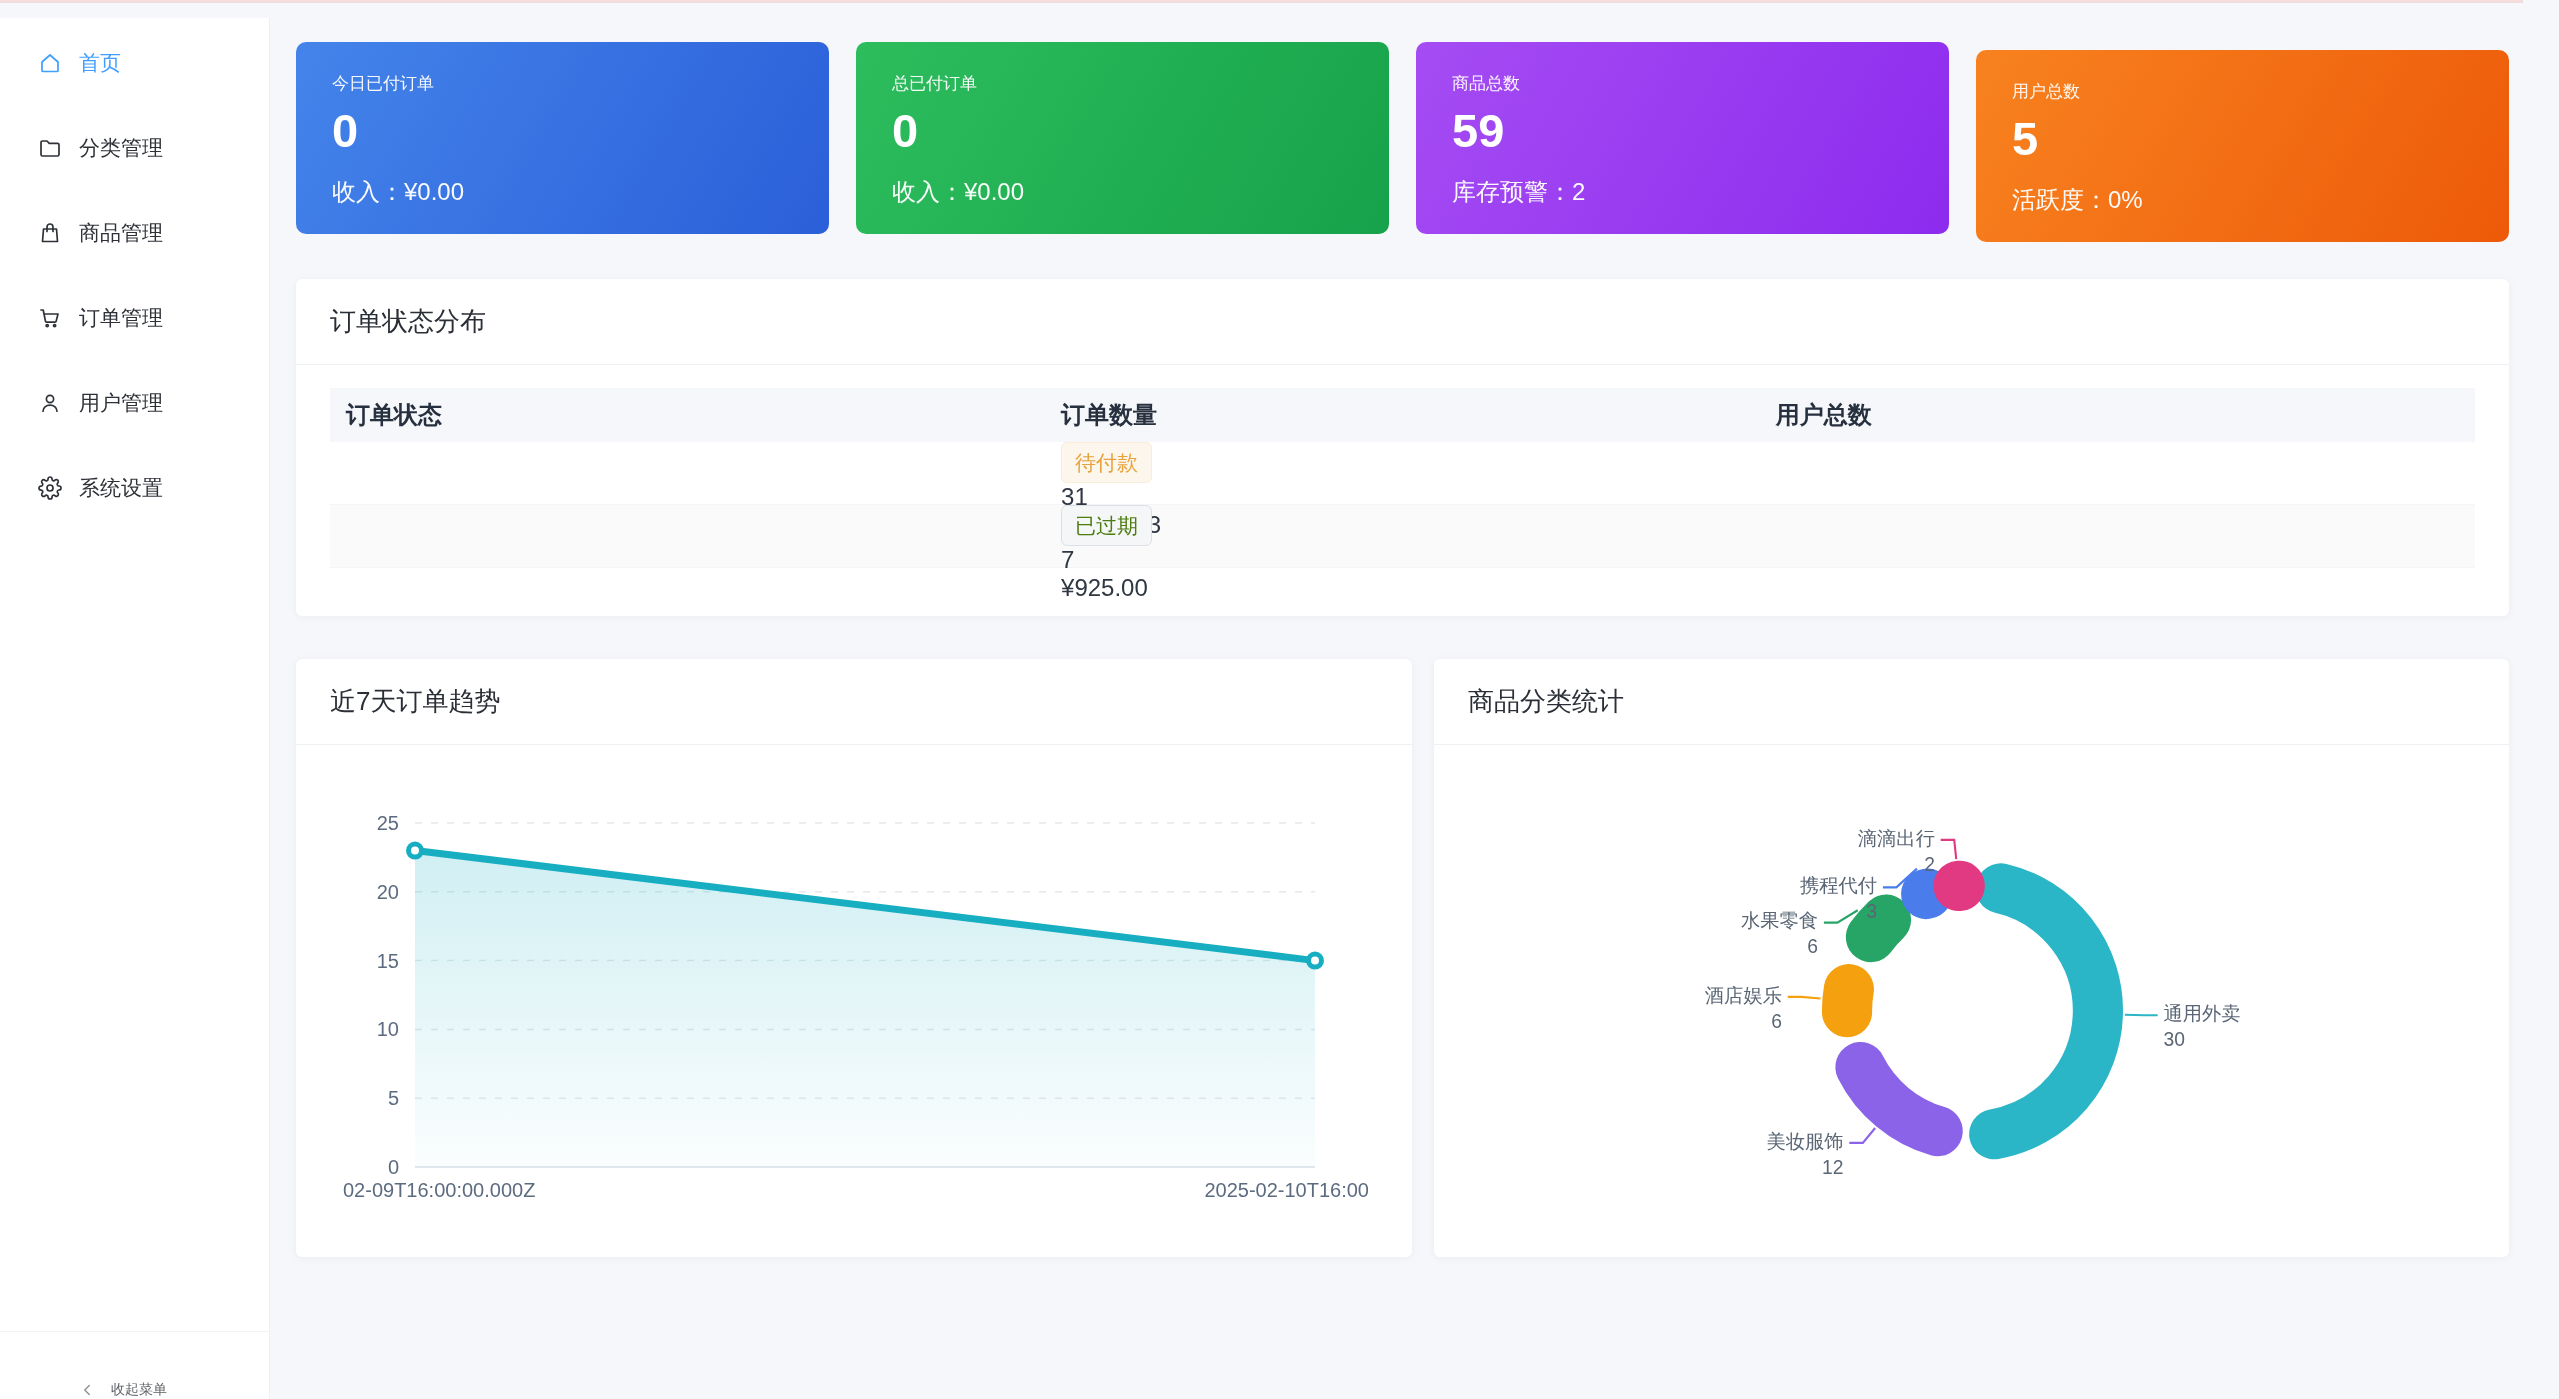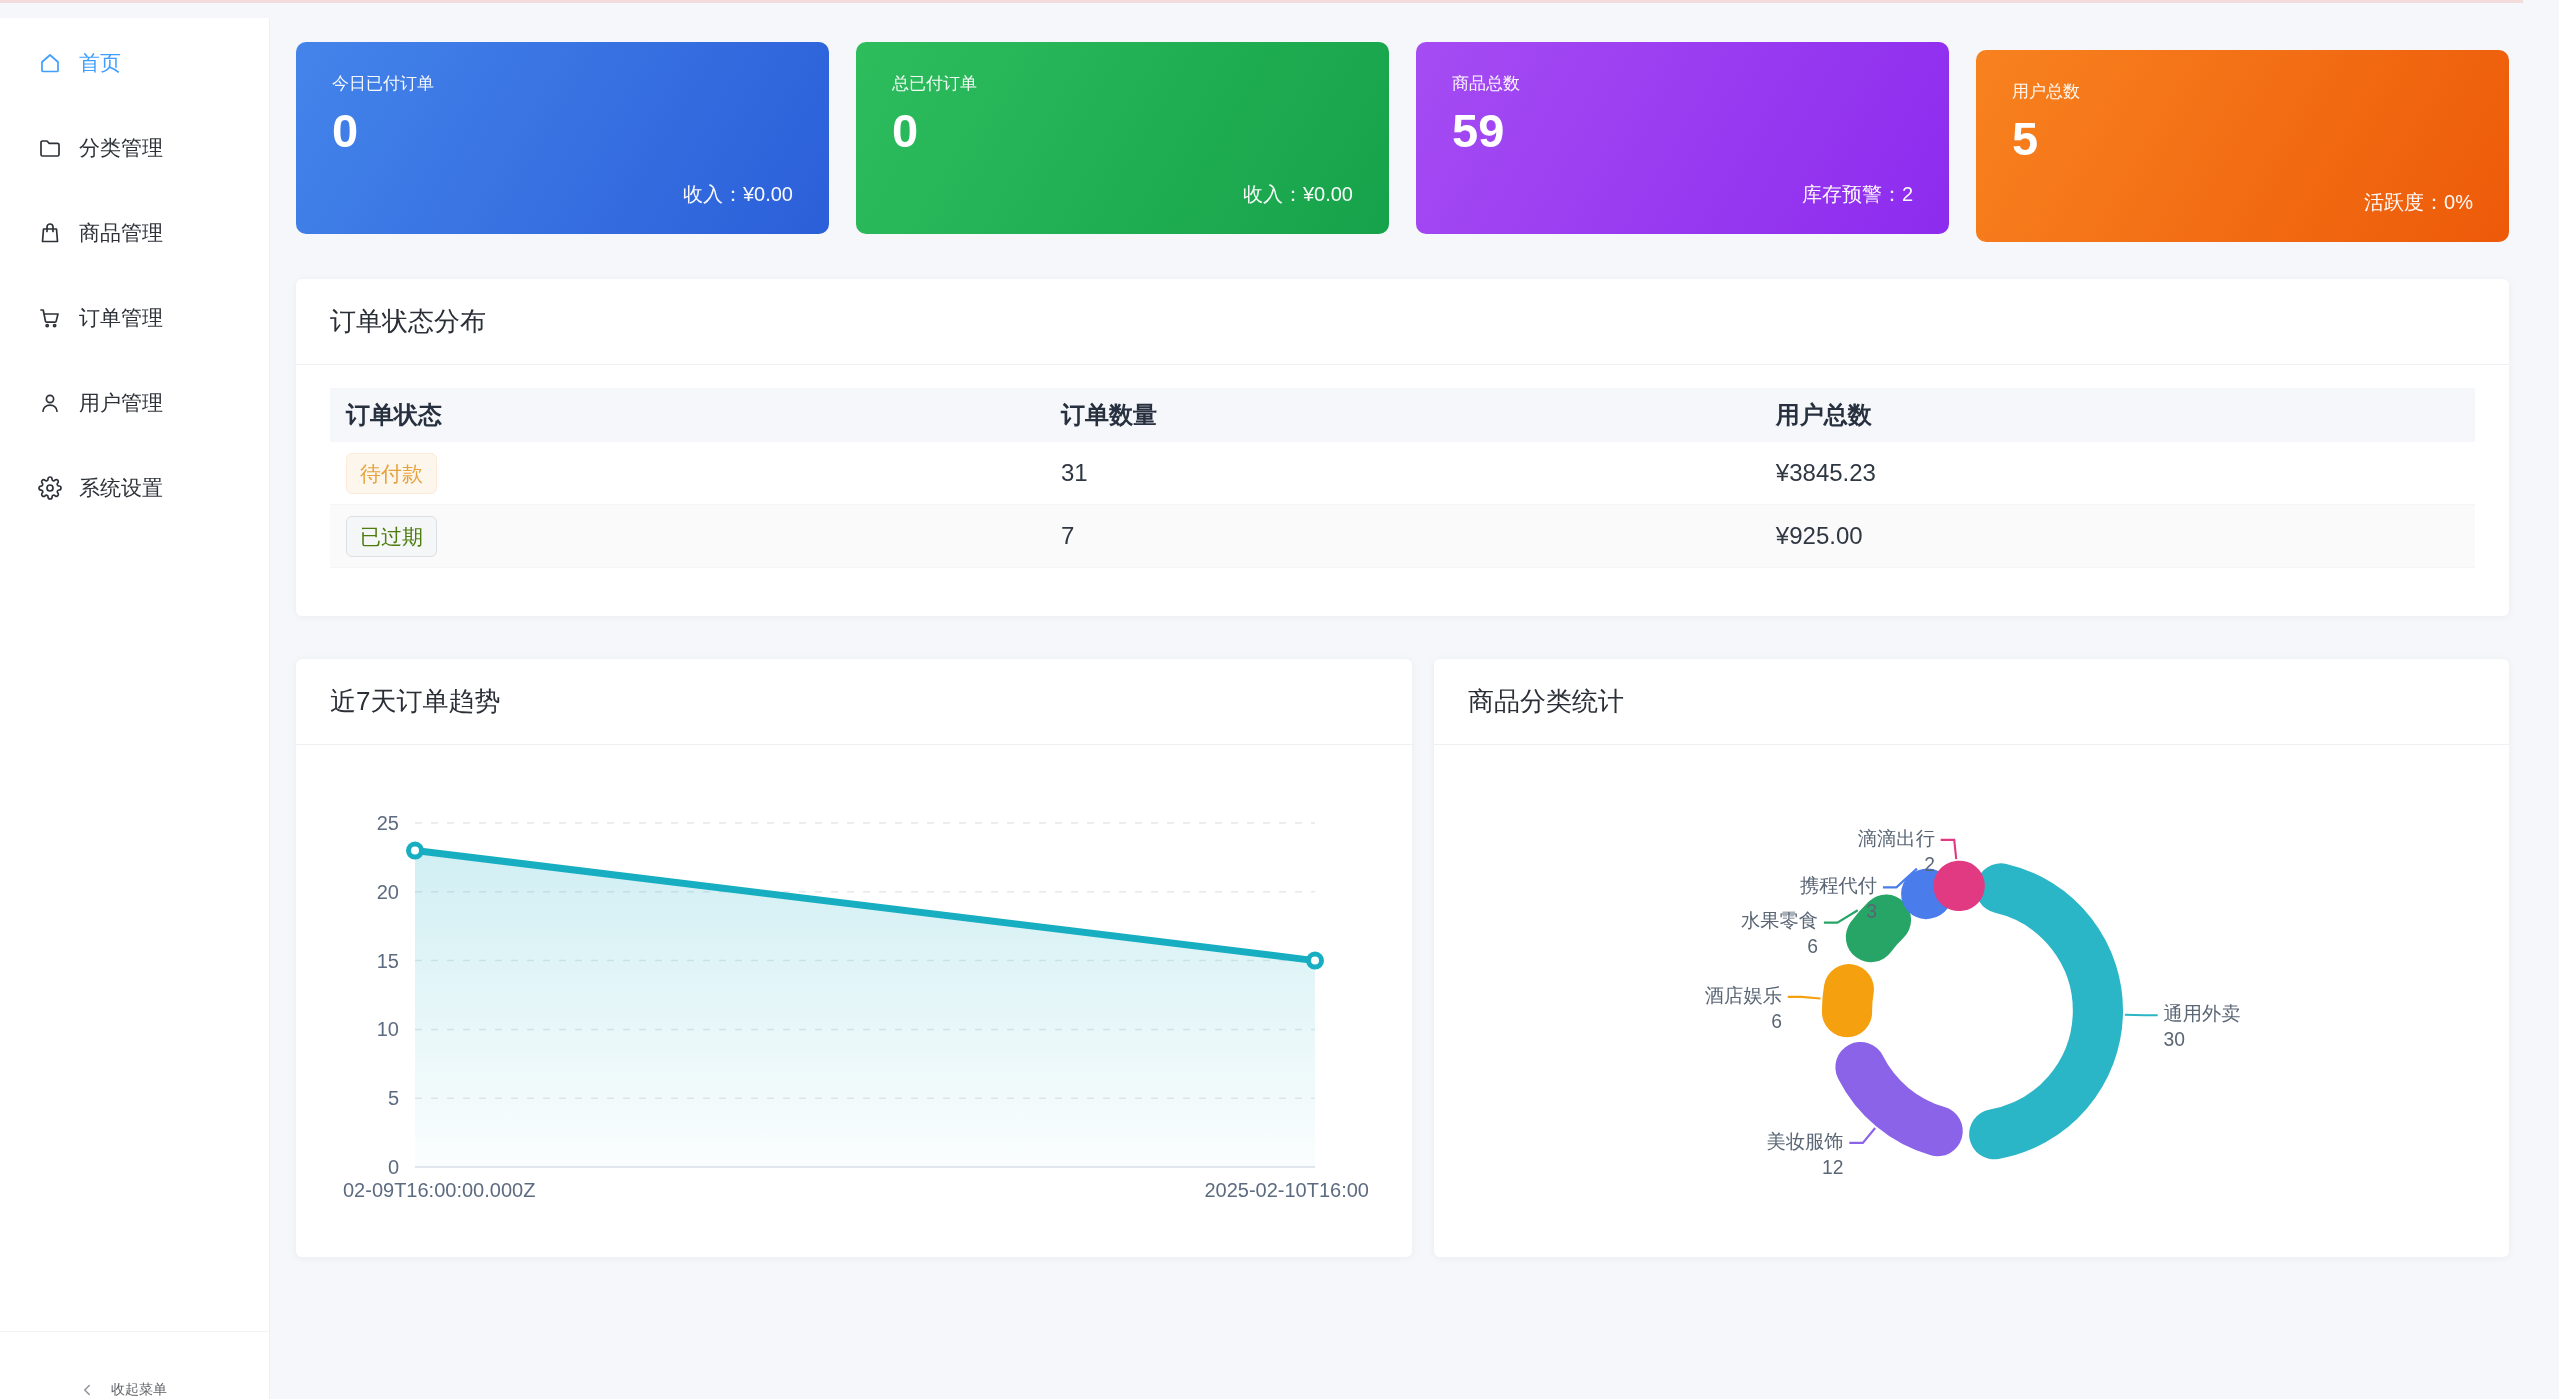--- a/index.html
+++ b/index.html
@@ -35,40 +35,40 @@
   
   .main { flex:1; min-width:0; padding:24px 14px 0 26px; overflow:hidden; }
 
   .stat-row { display:flex; gap:27px; }
   .stat-card {
     flex:1; height:192px; border-radius:10px; color:#fff;
     padding:30px 36px 26px 36px; display:flex; flex-direction:column;
   }
   .stat-card .sc-title { font-size:17px; opacity:.95; }
   .stat-card .sc-value { font-size:47px; font-weight:bold; margin-top:10px; line-height:1.1; }
-  .stat-card .sc-sub { font-size:20px; margin-top:auto; opacity:.97;text-align:right; }
+  .stat-card .sc-sub { font-size:24px; margin-top:auto; opacity:.97; }
   .stat-card.c0 { background:linear-gradient(120deg,#4484ea,#2b5fd9); }
   .stat-card.c1 { background:linear-gradient(120deg,#2dbd5d,#16a24a); }
   .stat-card.c2 { background:linear-gradient(120deg,#a54cf3,#8d2bee); }
   .stat-card.c3 { background:linear-gradient(120deg,#f8821f,#ed5a09);margin-top:8px; }
 
   .panel {
     background:#fff; border-radius:6px;
     box-shadow:0 1px 8px rgba(30,40,60,.05);
   }
   .panel-header {
     height:86px; display:flex; align-items:center; padding:0 34px;
     border-bottom:1px solid #eef0f4; font-size:26px; font-weight:500; color:#2a2e36;
   }
   .table-panel { margin-top:37px; height:337px; }
 
   .status-table { margin:23px 34px 0 34px; font-size:24px; }
   .st-row { display:flex; align-items:center; }
   .st-head { background:#f5f7fa; height:54px; font-weight:bold; color:#27303f; }
-  .st-body-row { height:63px; border-bottom:1px solid #f3f5f8; color:#2f3742; }
+  .st-body-row { height:63px; border-bottom:1px solid #f3f5f8; color:#2f3742;flex-direction:column; }
   .st-body-row.striped { background:#fafafa; }
   .st-cell { width:33.33%; padding-left:16px; }
   .tag {
     display:inline-block; font-size:21px; line-height:1;
     padding:9px 13px; border-radius:6px; border:1px solid transparent;
   }
   .tag.warning { color:#e6a23c; background:#fdf6ec; border-color:#faecd8; }
   .tag.info { color:#4d7c0f; background:#f5f6f7; border-color:#dcdfe3;text-align:center; }
 
   .charts-row { display:flex; gap:22px; margin-top:43px; }

